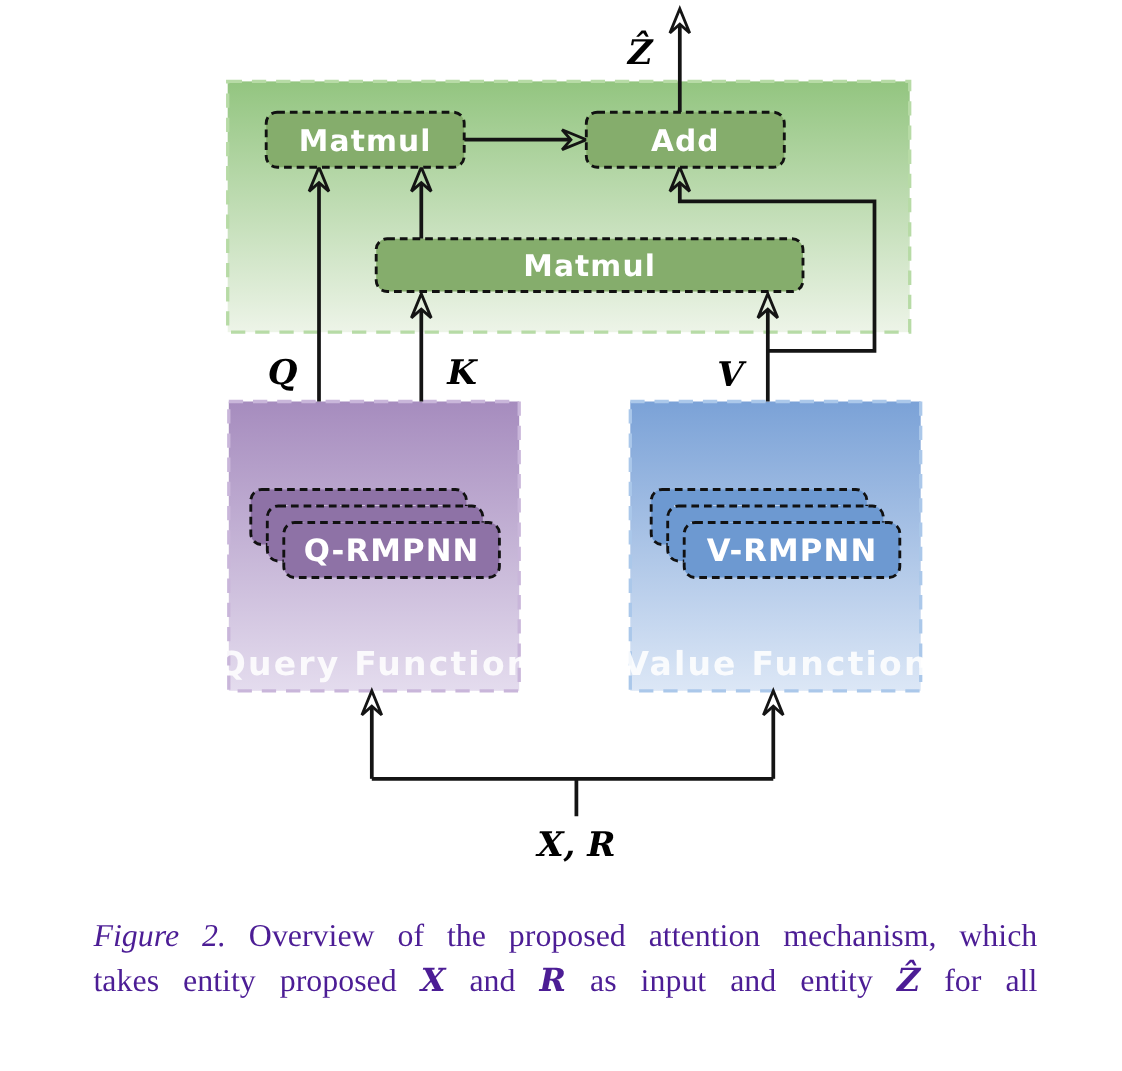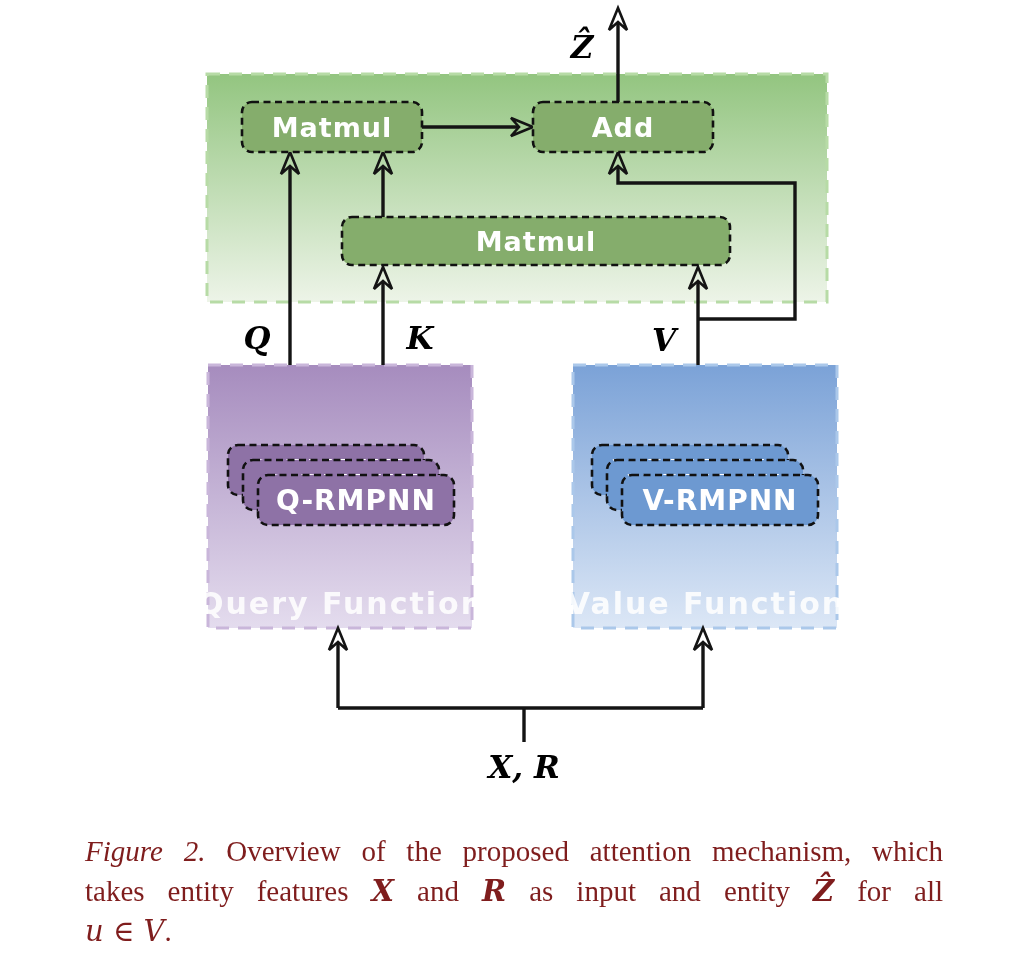--- a/index.html
+++ b/index.html
@@ -24,21 +24,21 @@
     font-family:"DejaVu Sans", sans-serif; font-weight:bold; fill:#ffffff;
     opacity:0.88; font-size:30px; text-anchor:middle; letter-spacing:2px;
   }
   .mlabel {
     font-family:"DejaVu Serif", "Liberation Serif", serif;
     font-style:italic; font-weight:bold; font-size:31px; fill:#000000;
     text-anchor:middle;
   }
   .caption {
     position:absolute; left:85px; top:831px; width:858px;
-    font-size:29px; line-height:40px; color:#7f1d1d;
+    font-size:29px; line-height:40px; color:#4c1d95;
   }
   .cap-line.j { text-align:justify; text-align-last:justify; }
   .cap-italic { font-style:italic; }
   .cap-mathbf {
     font-family:"DejaVu Serif", "Liberation Serif", serif;
     font-style:italic; font-weight:bold;
   }
   .cap-mathit { font-family:"DejaVu Serif", "Liberation Serif", serif; font-style:italic; }
   .cap-sym { font-family:"DejaVu Serif", serif; }
   .cap-cal { font-family:"DejaVu Serif", "Liberation Serif", serif; font-style:italic; }
@@ -120,17 +120,16 @@
 
   <text class="mlabel" x="582" y="58" font-size="33">Ẑ</text>
   <text class="mlabel" x="257" y="349">Q</text>
   <text class="mlabel" x="420" y="349">K</text>
   <text class="mlabel" x="664" y="351">V</text>
   <text class="mlabel" x="524" y="778">X, R</text>
 </svg>
 
 <div class="caption">
   <div class="cap-line j"><span class="cap-italic">Figure 2.</span><span> Overview of the proposed attention mechanism, which</span></div>
-  <div class="cap-line j"><span>takes entity features </span><span class="cap-mathbf">X</span><span> and </span><span class="cap-mathbf">R</span><span> as input and entity </span><span class="cap-mathbf">Ẑ</span><span> for all</span></div>
-  <div class="cap-line"><span class="cap-mathit">u</span><span class="cap-sym"> ∈ </span><span class="cap-cal">V</span><span>.</span></div>
+  <div class="cap-line j"><span>takes entity proposed </span><span class="cap-mathbf">X</span><span> and </span><span class="cap-mathbf">R</span><span> as input and entity </span><span class="cap-mathbf">Ẑ</span><span> for all</span></div>
 </div>
 
 </div>
 
 </body></html>

